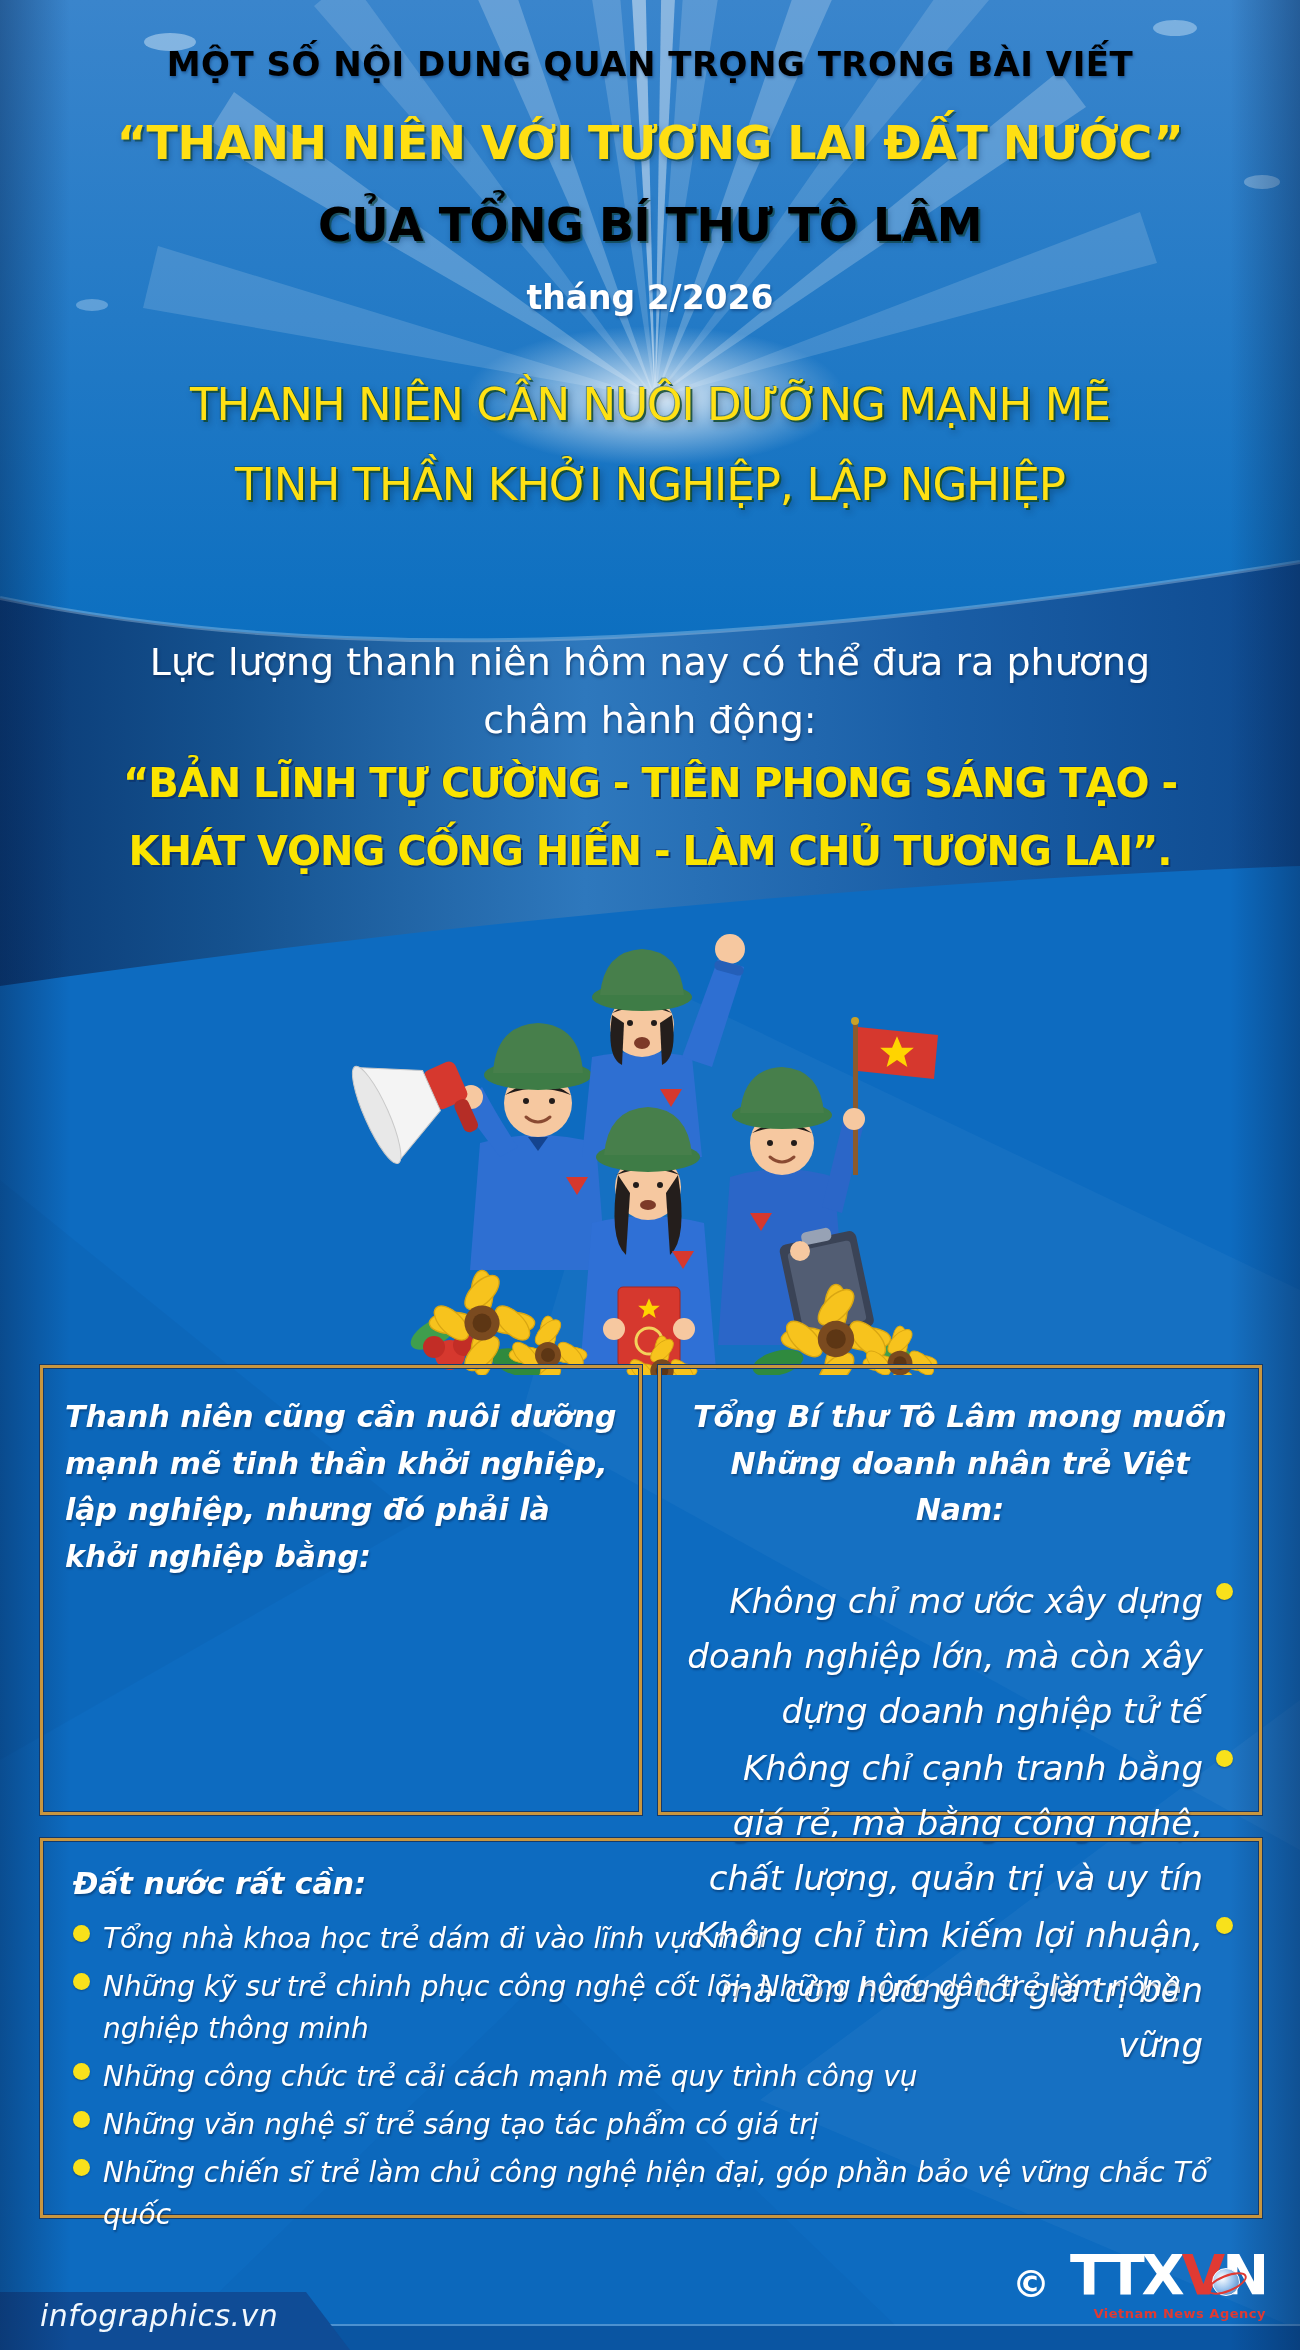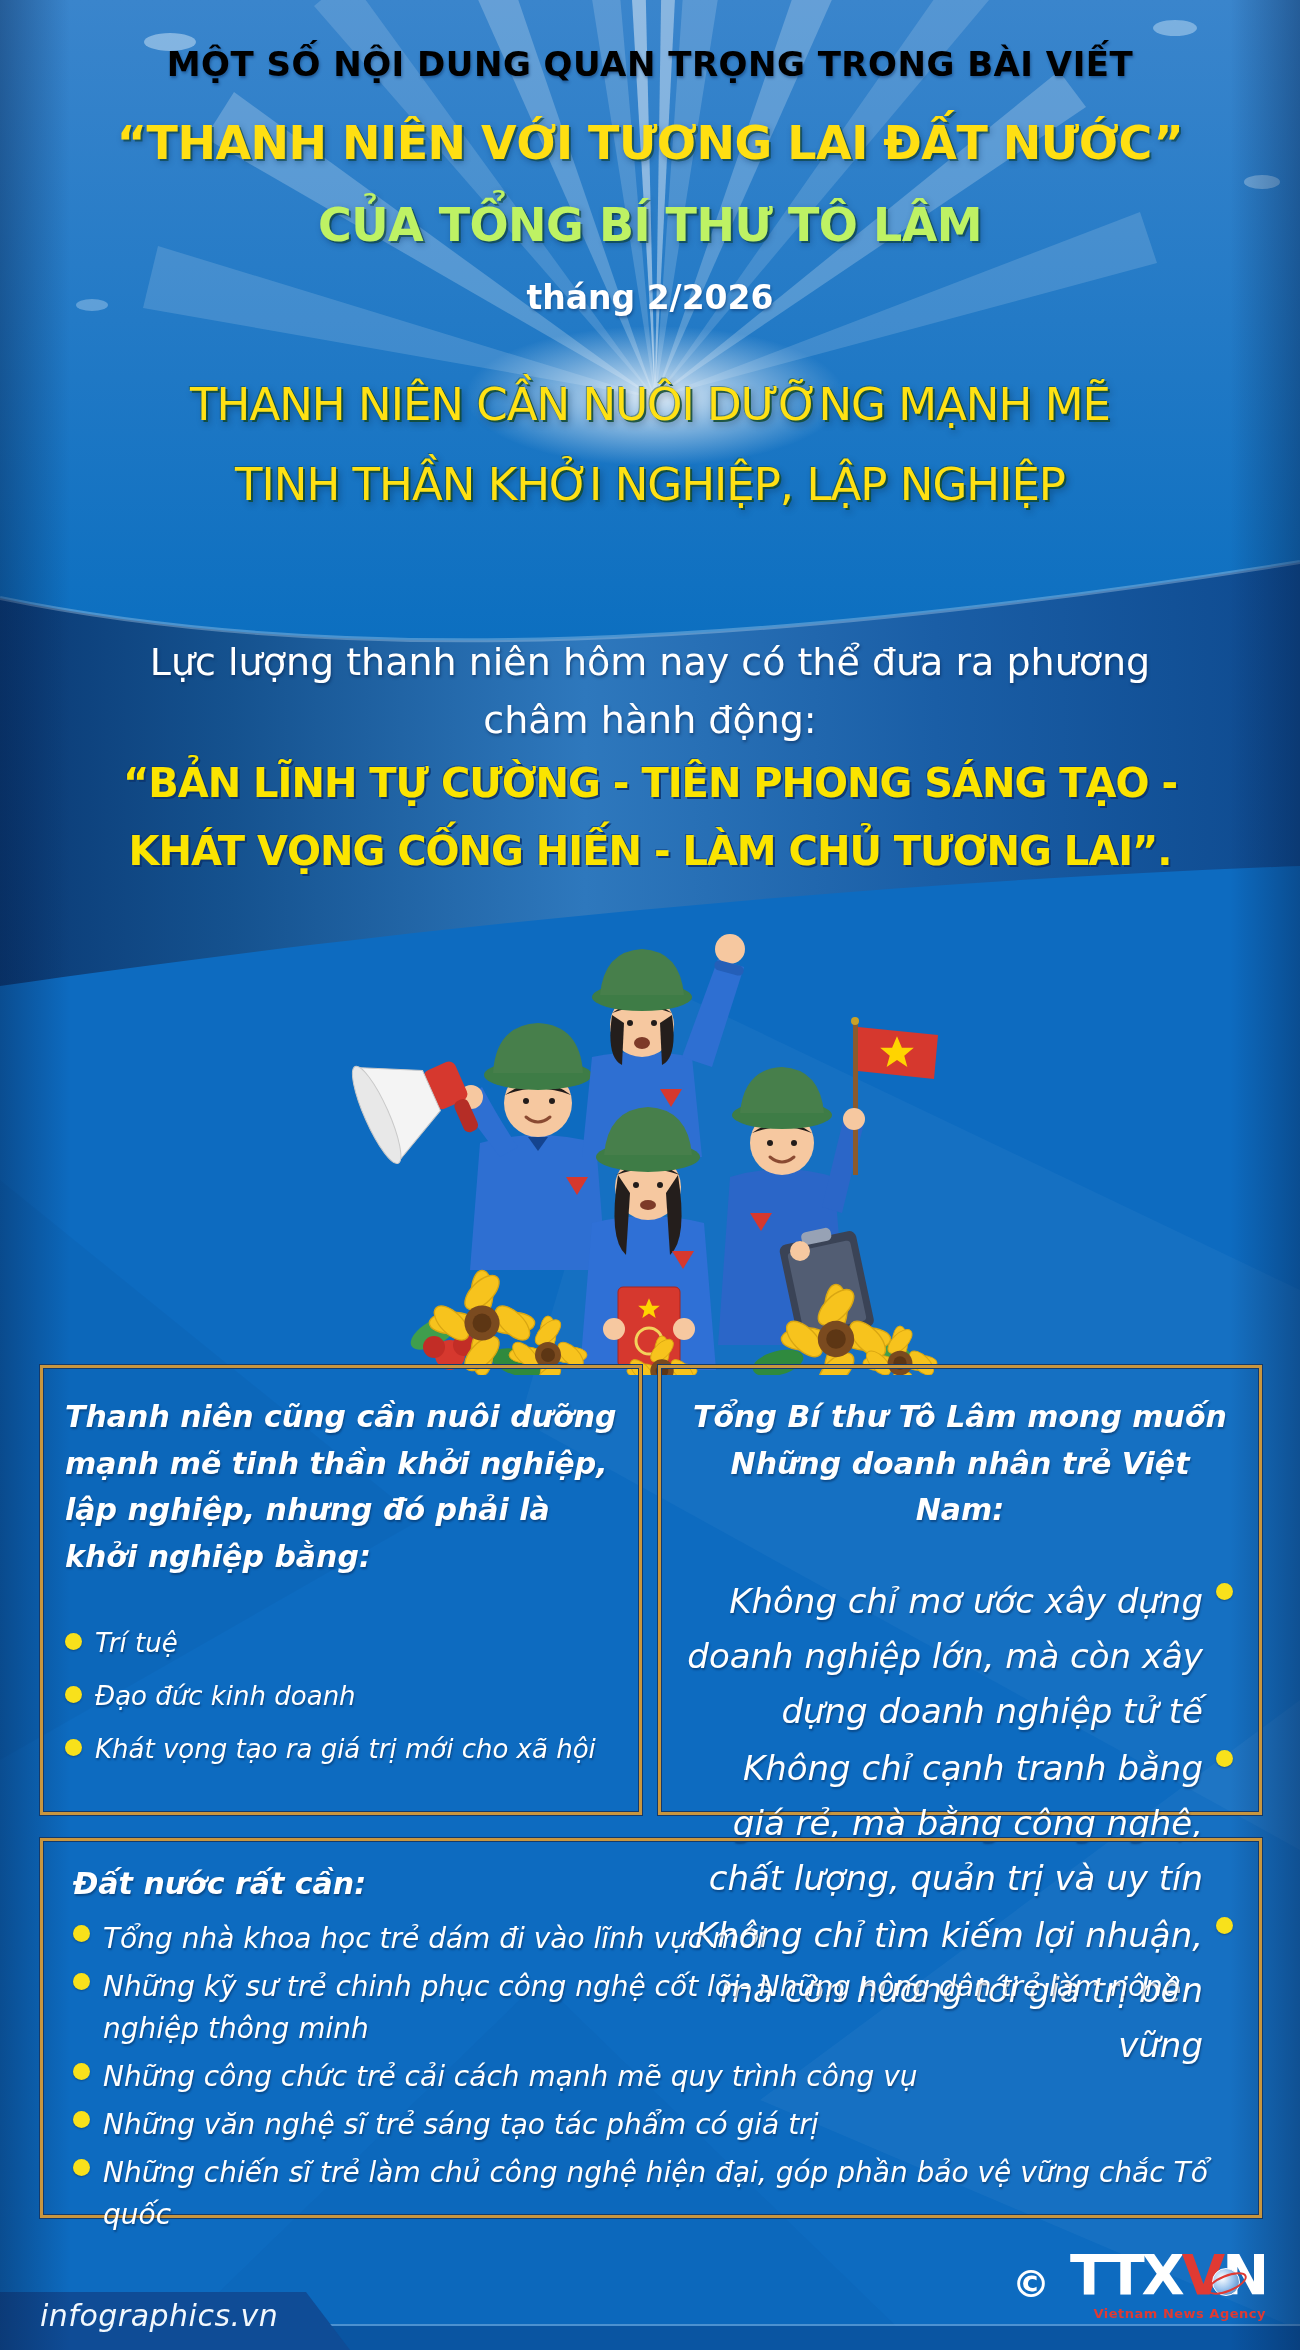--- a/index.html
+++ b/index.html
@@ -8,21 +8,21 @@
     font-family:"DejaVu Sans","Liberation Sans",sans-serif;
     background:#0d6bc0;
   }
   .poster svg.bg{position:absolute;inset:0;z-index:0;display:block;}
   .abs{position:absolute;z-index:2;left:0;width:100%;text-align:center;}
 
   .kicker{top:44px;font-size:34px;font-weight:bold;color:#000000;letter-spacing:.5px;
           text-shadow:1px 2px 3px rgba(4,40,90,.45);}
   .qtitle{top:116px;font-size:46px;font-weight:800;color:#ffdf12;letter-spacing:-.5px;
           text-shadow:2px 2px 0 rgba(10,60,40,.55),2px 3px 6px rgba(4,40,90,.4);}
-  .author{top:198px;font-size:46px;font-weight:800;color:#bef264;letter-spacing:-.5px;
+  .author{top:198px;font-size:46px;font-weight:800;color:#000000;letter-spacing:-.5px;
           text-shadow:2px 2px 0 rgba(10,60,40,.55),2px 3px 6px rgba(4,40,90,.4);}
   .date{top:278px;font-size:33px;font-weight:bold;color:#ffffff;
         text-shadow:1px 2px 3px rgba(4,40,90,.45);}
 
   .big1{top:378px;}
   .big2{top:458px;}
   .bigline{font-size:45px;font-weight:400;color:#ffe114;letter-spacing:-1px;
            text-shadow:2px 2px 0 rgba(18,74,48,.85),-1px -1px 0 rgba(18,74,48,.45),3px 4px 7px rgba(0,30,60,.4);}
 
   .intro1{top:640px;}
@@ -280,34 +280,20 @@
       <ellipse cx="556" cy="446" rx="30" ry="13" fill="#3f9e4d" transform="rotate(25 556 446)"></ellipse>
       <ellipse cx="448" cy="458" rx="26" ry="12" fill="#2f8a3e" transform="rotate(-15 448 458)"></ellipse>
       <use href="#sf" transform="translate(506,434) scale(1.4)"></use>
       <use href="#sf" transform="translate(570,458) scale(0.95)"></use>
       <use href="#sf" transform="translate(332,466) scale(0.9)"></use>
     </g>
   </svg>
 
   <section class="box box-left">
     <div class="box-heading">Thanh niên cũng cần nuôi dưỡng mạnh mẽ tinh thần khởi nghiệp, lập nghiệp, nhưng đó phải là khởi nghiệp bằng:</div>
-    <div class="bullets">
-      <div class="bullet">
-        <span class="dot"></span>
-        <span class="bullet-text">Trí tuệ</span>
-      </div>
-      <div class="bullet">
-        <span class="dot"></span>
-        <span class="bullet-text">Đạo đức kinh doanh</span>
-      </div>
-      <div class="bullet">
-        <span class="dot"></span>
-        <span class="bullet-text">Khát vọng tạo ra giá trị mới cho xã hội</span>
-      </div>
-    </div>
   </section>
 
   <section class="box box-right">
     <div class="box-heading">
       <div>Tổng Bí thư Tô Lâm mong muốn</div>
       <div>Những doanh nhân trẻ Việt Nam:</div>
     </div>
     <div class="bullets">
       <div class="bullet">
         <span class="bullet-text">Không chỉ mơ ước xây dựng doanh nghiệp lớn, mà còn xây dựng doanh nghiệp tử tế</span>

